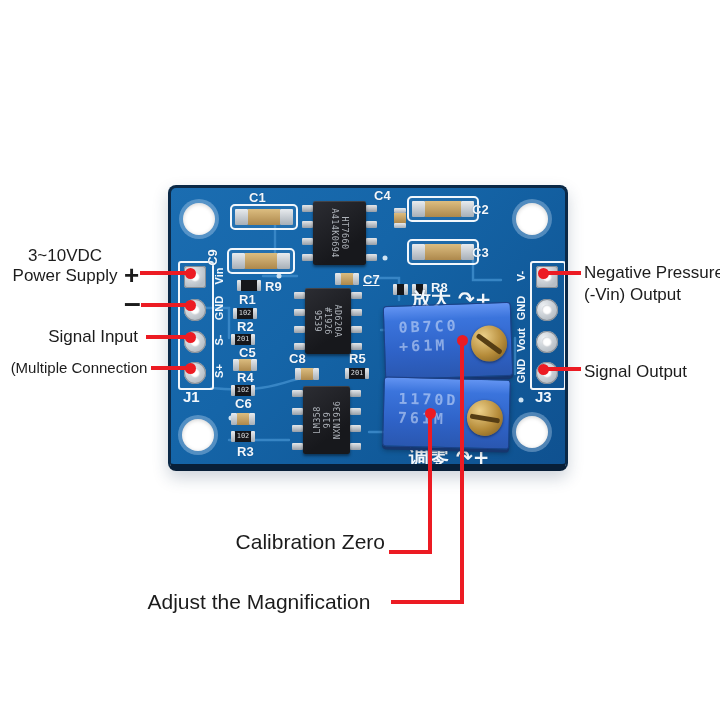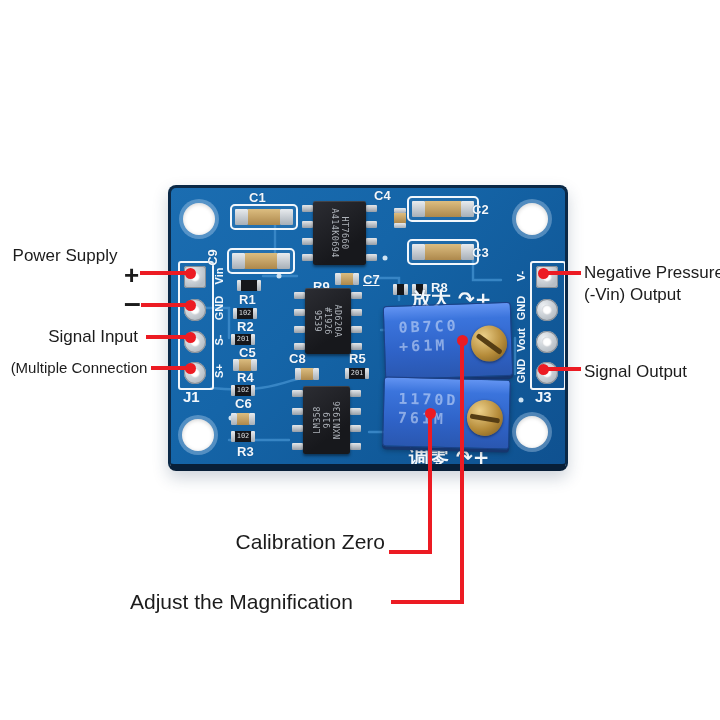--- a/index.html
+++ b/index.html
@@ -16,21 +16,21 @@
   .lbl{position:absolute;font-size:17px;line-height:20px;}
   .lbl-ps{left:6px;top:246px;width:118px;text-align:center;}
   .sign{position:absolute;font-weight:700;font-size:26px;line-height:26px;}
   .plus{left:124px;top:262px;}
   .minus{left:124px;top:290px;font-size:30px;}
   .lbl-si{left:0;top:327px;width:138px;text-align:right;}
   .lbl-mc{left:0;top:359px;width:158px;text-align:center;font-size:15px;line-height:18px;}
   .lbl-np{left:584px;top:262px;width:140px;line-height:22px;}
   .lbl-so{left:584px;top:362px;}
   .lbl-cz{left:150px;top:532px;width:235px;text-align:right;font-size:21px;}
-  .lbl-am{left:130px;top:592px;width:258px;text-align:left;font-size:21px;}
+  .lbl-am{left:130px;top:592px;width:258px;text-align:center;font-size:21px;}
   
   .rl{position:absolute;background:var(--red);z-index:6;}
   .rh{height:4px;} .rv{width:4px;}
   .rdot{position:absolute;width:11px;height:11px;border-radius:50%;background:var(--red);z-index:6;}
   
   .pcb{position:absolute;left:168px;top:185px;width:394px;height:276px;
        background:linear-gradient(135deg,#1b6db1 0%,#1565a8 40%,#115a9a 72%,#0f5190 100%);
        border:3px solid var(--pcb-dark);border-bottom:7px solid #081f38;border-radius:8px;
        box-shadow:0 7px 16px rgba(30,60,90,.22);overflow:hidden;z-index:1;}
   .pcb svg.traces{position:absolute;left:0;top:0;z-index:1;}
@@ -248,21 +248,21 @@
         <span>919</span>
         <span>NXN1936</span>
       </div>
     </div>
 
     <div class="sres" style="left:66px;top:92px;width:24px;">
       <div class="cend"></div>
         <div class="rmid"></div>
         <div class="cend"></div>
       </div>
-    <div class="silk" style="left:94px;top:91px;margin-left:48px;">R9</div>
+    <div class="silk" style="left:94px;top:91px;">R9</div>
 
     <div class="silk" style="left:68px;top:104px;">R1</div>
     <div class="sres" style="left:62px;top:120px;width:24px;">
       <div class="cend"></div>
         <div class="rmid">102</div>
         <div class="cend"></div>
       </div>
 
     <div class="silk" style="left:66px;top:131px;">R2</div>
     <div class="sres" style="left:60px;top:146px;width:24px;">
@@ -351,20 +351,21 @@
     <div class="pot" style="left:212px;top:190px;width:125px;height:68px;transform:rotate(1.5deg);">
       <div class="pottxt">
         <span>1170D</span><br>
         <span>761M</span>
       </div>
       <div class="screw s2" style="right:6px;top:20px;"></div>
     </div>
   </div>
 
   <div class="lbl lbl-ps">
+    <div>3~10VDC</div>
     <div>Power Supply</div>
   </div>
   <div class="sign plus">+</div>
   <div class="sign minus">–</div>
   <div class="lbl lbl-si">Signal Input</div>
   <div class="lbl lbl-mc">
     <div>(Multiple Connection</div>
   </div>
   <div class="lbl lbl-np">
     <div>Negative Pressure</div>

